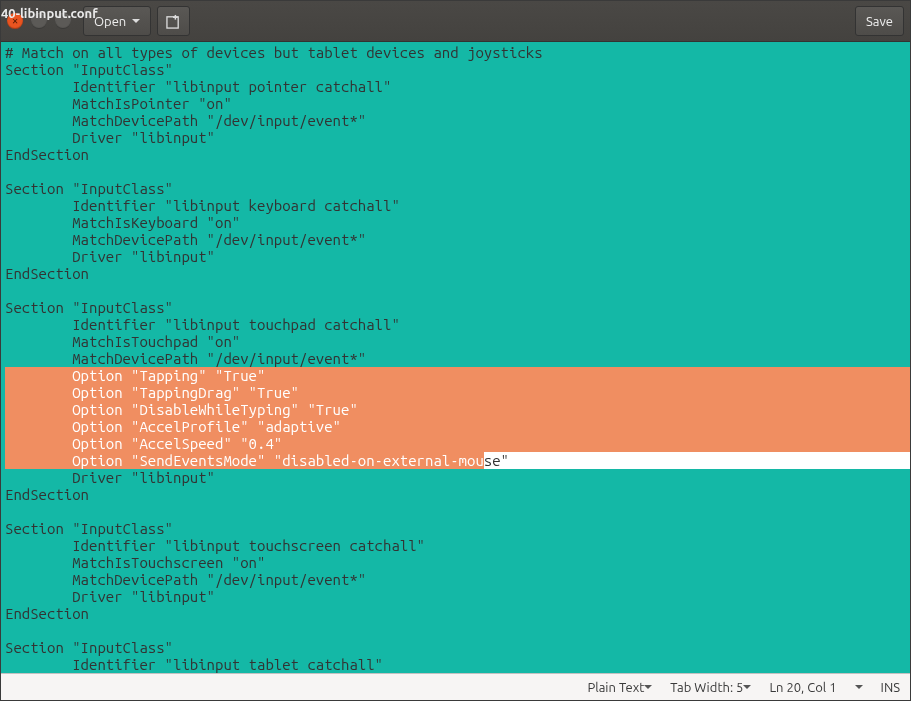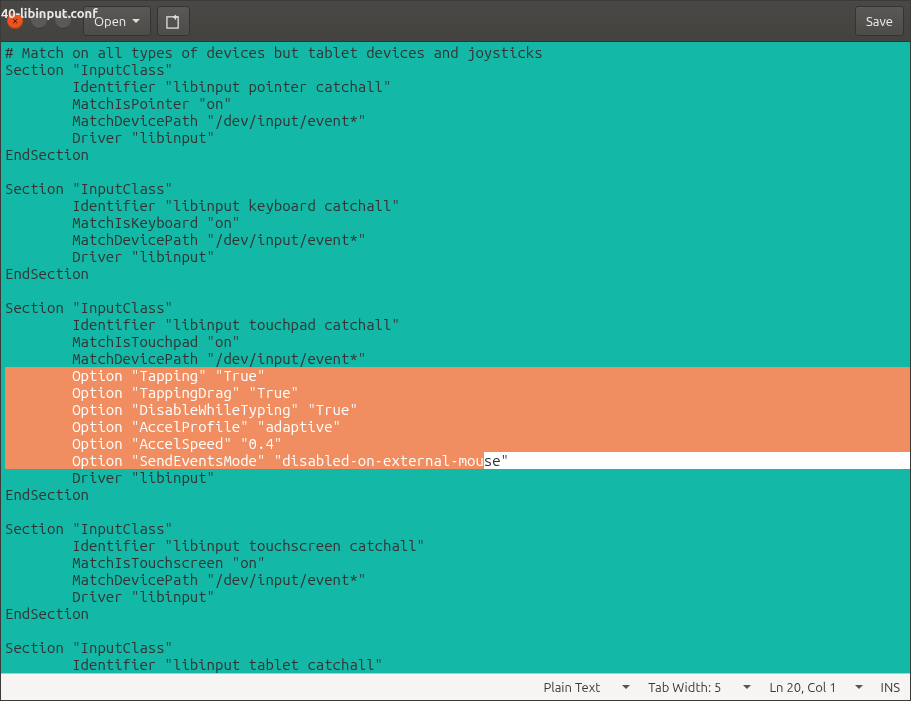--- a/index.html
+++ b/index.html
@@ -124,21 +124,21 @@
     border-top: 1px solid #c2c2c2;
     background: #f7f5f4;
     display: flex;
     align-items: center;
     font-size: 13px;
     color: #3a3a3a;
     padding: 0 10px;
     gap: 18px;
   }
   .statusbar .grow { flex: 1; }
-  .sb-item { display: flex; align-items: center; gap: 22px; }
+  .sb-item { display: flex; align-items: center; gap: 0; }
   .chev-down-dark {
     width: 0;height:0;
     border-left:4px solid transparent;
     border-right:4px solid transparent;
     border-top:4px solid #555;
   }
 
   
   .new-tab-svg { width: 15px; height: 15px; }
 </style>

